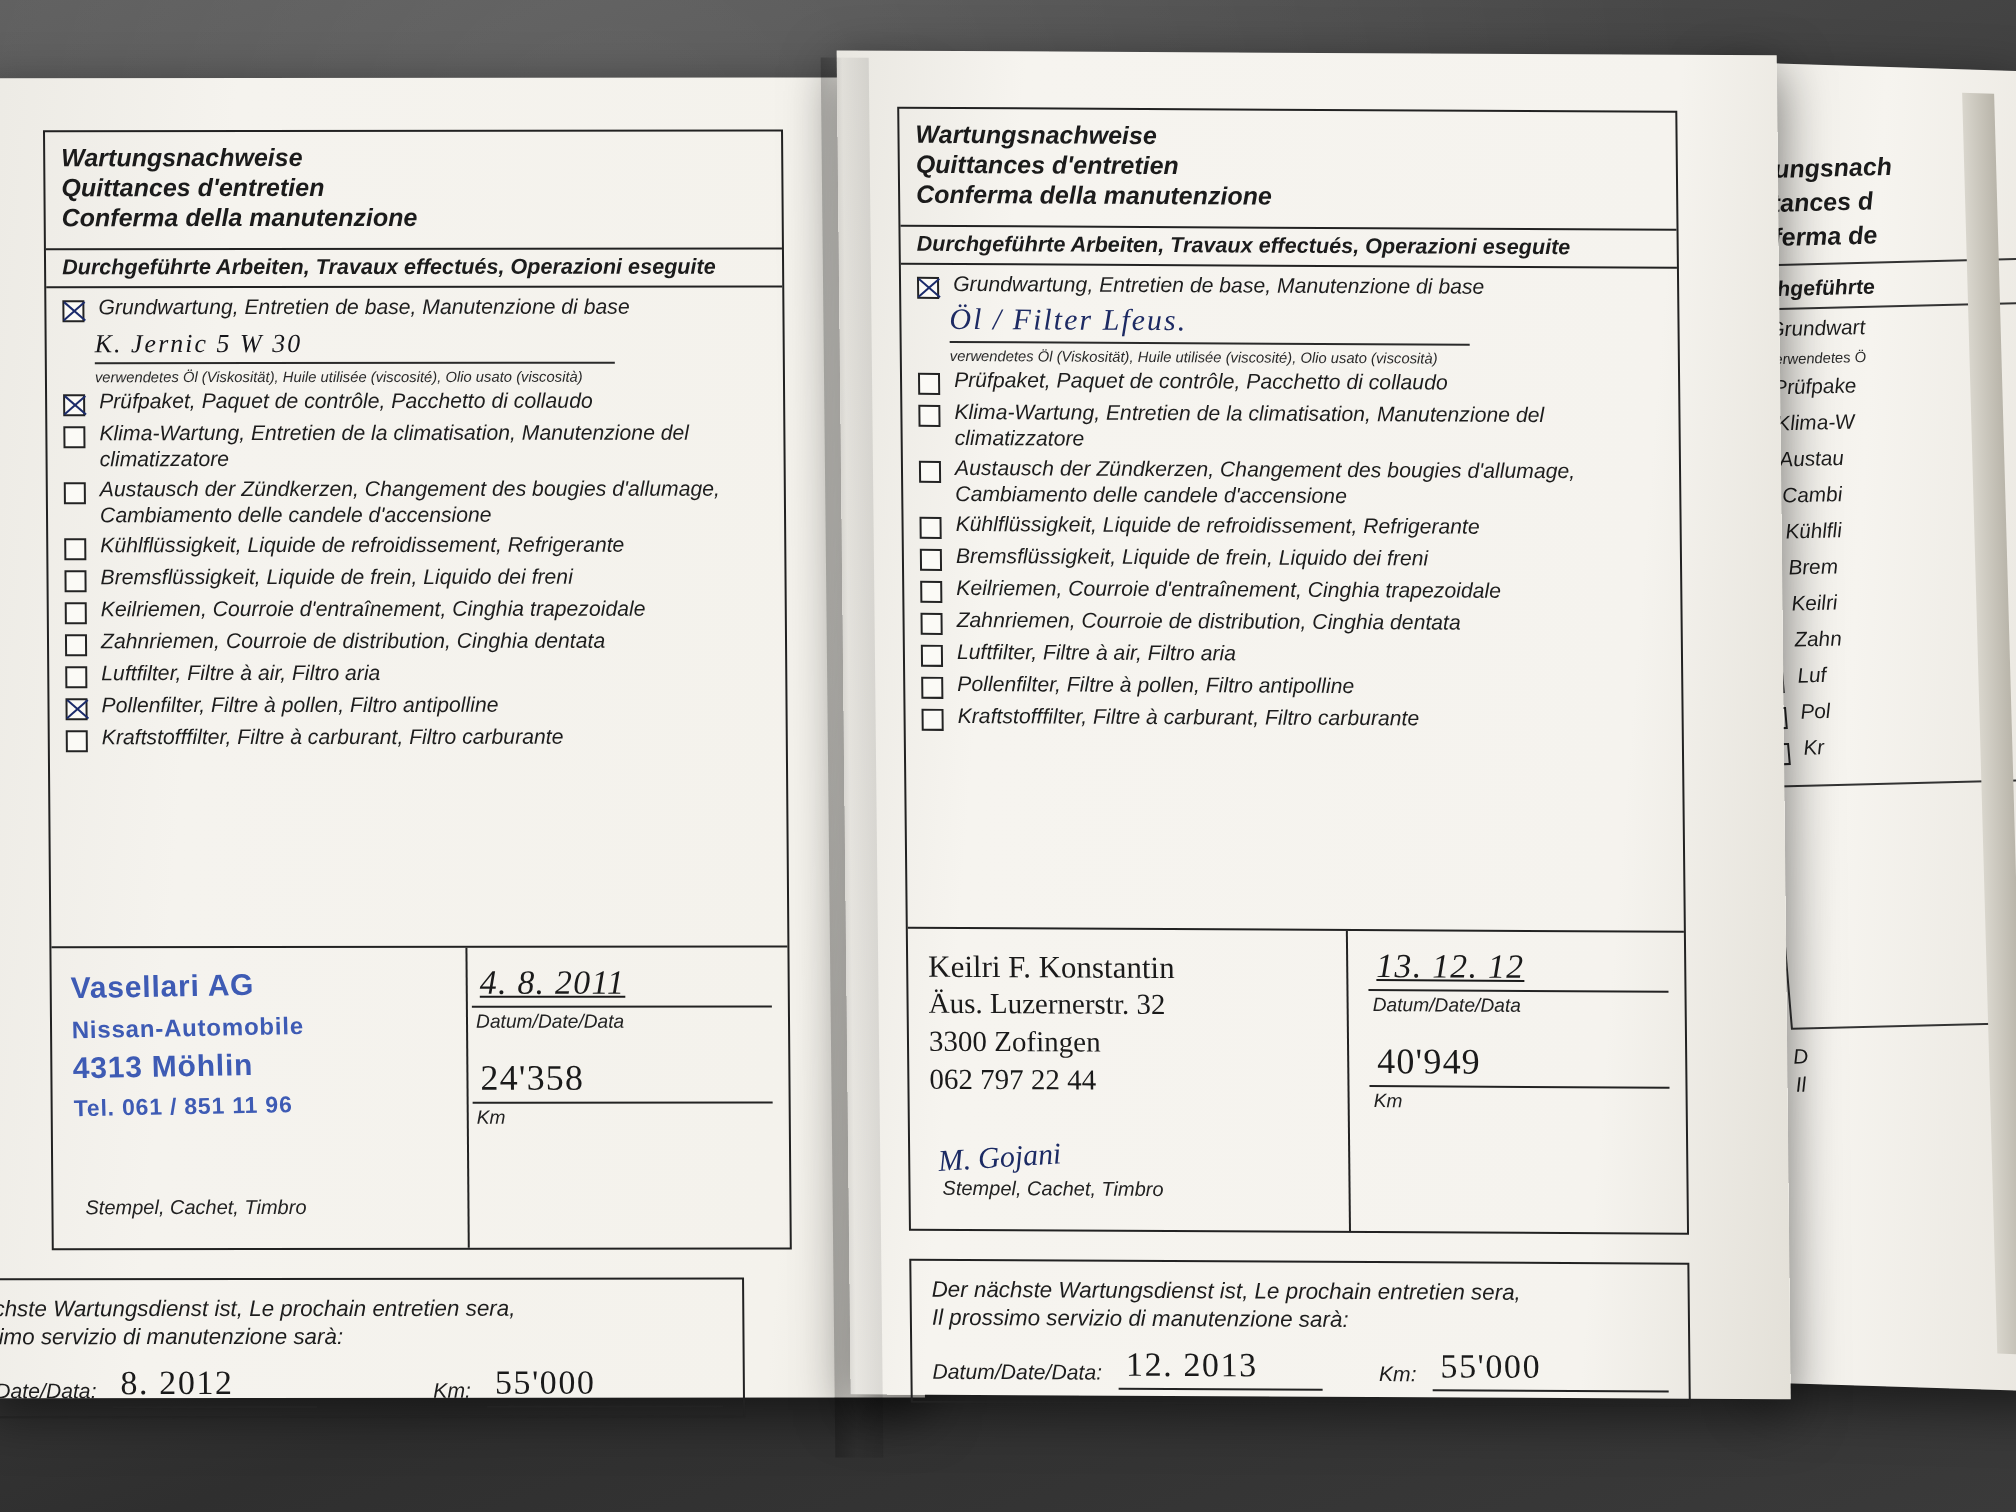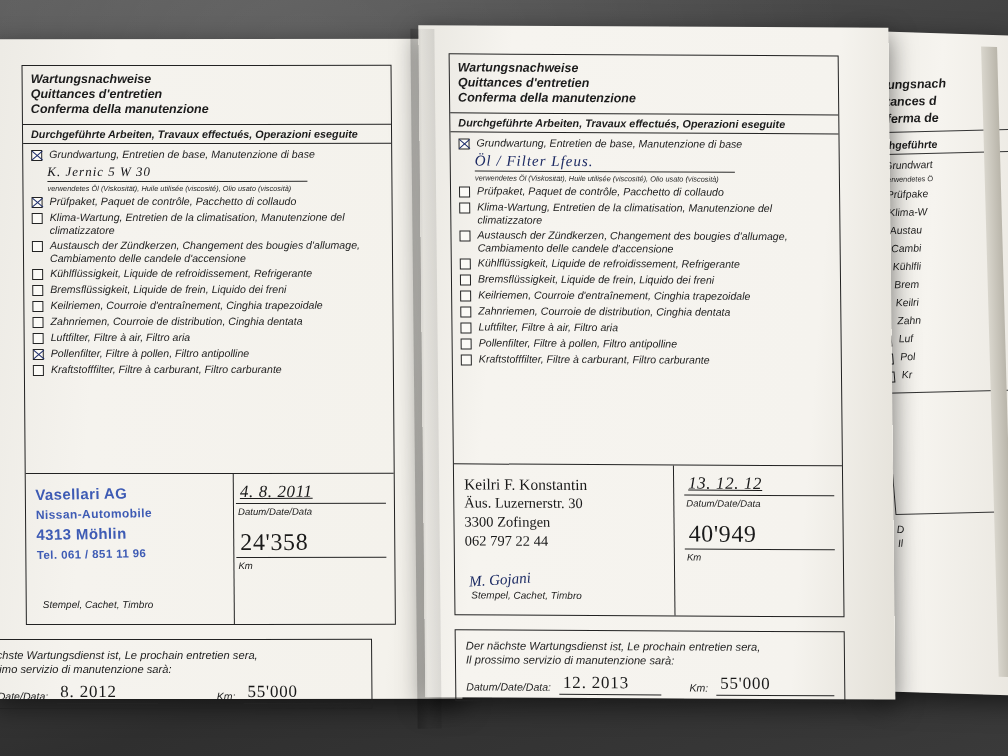--- a/index.html
+++ b/index.html
@@ -152,21 +152,21 @@
     font-family:"Liberation Serif",serif;
     font-style:italic;font-size:17px;color:#1a1a1a;
     border-bottom:1.1px solid #232323;
     padding:0 2px 1px 4px;letter-spacing:.6px;
     text-align:left;
     text-decoration:underline;
   }
   .datecap{font-style:italic;font-size:9.6px;color:#222;margin:2px 0 12px 2px;}
   .kmline{
     font-family:"Liberation Serif",serif;
-    font-size:24px;color:#1a1a1a;
+    font-size:18px;color:#1a1a1a;
     border-bottom:1.1px solid #232323;
     padding:0 2px 1px 4px;letter-spacing:.6px;
   }
   .kmcap{font-style:italic;font-size:9.6px;color:#222;margin-top:2px;margin-left:2px;}
   .vline{
     position:absolute;top:0;bottom:0;width:0;border-left:1.2px solid #222;
   }
 
   
   .next{
@@ -450,21 +450,21 @@
         <div class="row">
           <span class="cb"></span>
           <span class="lbl">Kraftstofffilter, Filtre à carburant, Filtro carburante</span>
         </div>
       </div>
 
       <div class="stampbox" style="position:absolute;left:0;right:0;bottom:0;">
         <div class="vline" style="right:168px;"></div>
         <div class="stamp-name stamp-black">
           <div class="big">Keilri F. Konstantin</div>
-          <div>Äus. Luzernerstr. 30</div>
+          <div>Äus. Luzernerstr. 32</div>
           <div>3300 Zofingen</div>
           <div>062 797 22 44</div>
         </div>
         <div style="position:absolute;left:14px;bottom:26px;font-family:'Liberation Serif',serif;font-style:italic;font-size:15px;color:#1b2a63;transform:rotate(-4deg);">M. Gojani</div>
         <div class="stempel-cap">Stempel, Cachet, Timbro</div>
 
         <div class="datebox">
           <div class="dateline">13. 12. 12</div>
           <div class="datecap">Datum/Date/Data</div>
           <div class="kmline">40'949</div>

